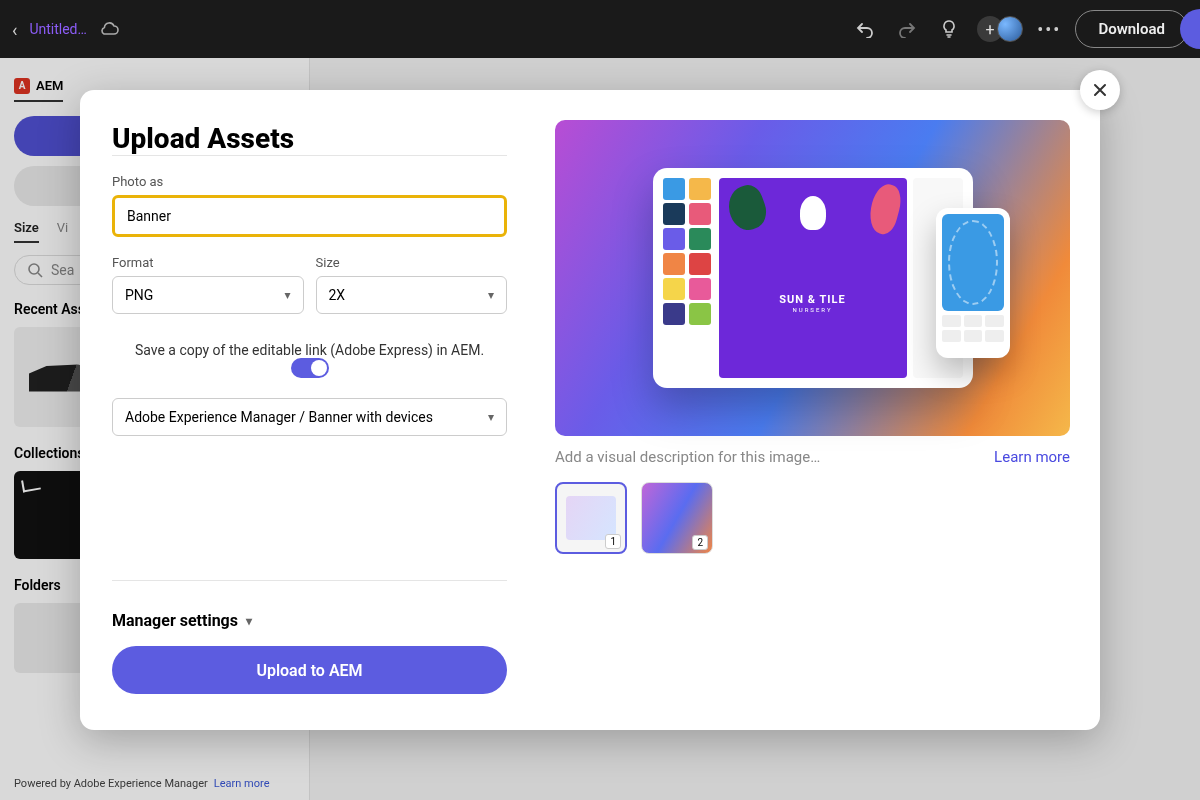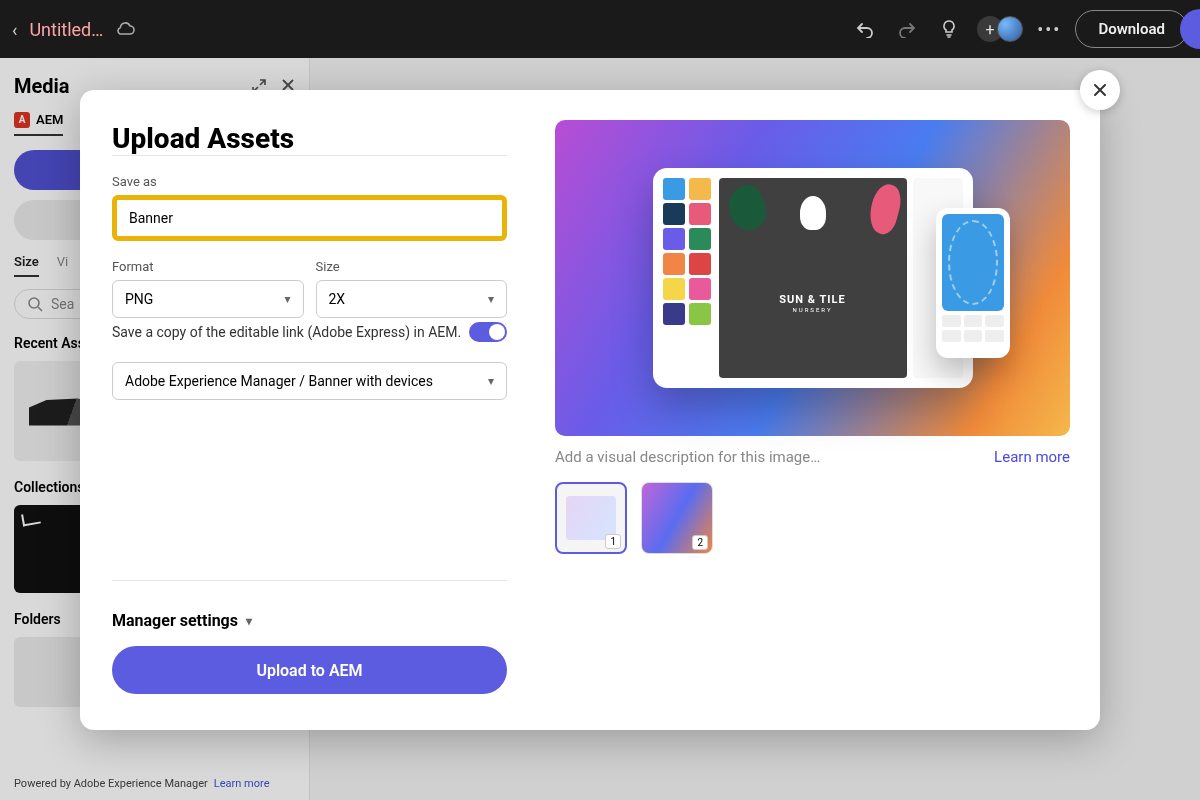--- a/index.html
+++ b/index.html
@@ -3,21 +3,21 @@
 <meta charset="utf-8">
 <style>
 * { box-sizing: border-box; margin: 0; padding: 0; font-family: -apple-system, BlinkMacSystemFont, "Segoe UI", Roboto, sans-serif; }
 body { width: 1200px; height: 800px; overflow: hidden; background: #f5f5f5; position: relative; }
 
 
 .topbar { height: 58px; background: #1a1a1a; display: flex; align-items: center; padding: 0 12px; justify-content: space-between; }
 .topbar-left { display: flex; align-items: center; gap: 12px; }
 .topbar-right { display: flex; align-items: center; gap: 14px; }
 .back-chev { color: #ccc; font-size: 18px; }
-.doc-title { color: #fca5a5; font-size: 18px; }
+.doc-title { color: #8b5cf6; font-size: 14px; }
 .cloud-icon { color: #aaa; }
 .tb-icon { color: #ccc; display: flex; align-items: center; justify-content: center; width: 28px; height: 28px; }
 .avatar-group { display: flex; align-items: center; }
 .avatar-add { width: 26px; height: 26px; border-radius: 50%; background: #3a3a3a; color: #ddd; display: flex; align-items: center; justify-content: center; font-size: 16px; margin-right: -6px; }
 .avatar-img { width: 26px; height: 26px; border-radius: 50%; background: radial-gradient(circle at 30% 30%, #7ab8ff, #2a5a9a); border: 1px solid #555; }
 .kebab { color: #ccc; font-size: 18px; letter-spacing: 2px; }
 .download-btn { border: 1.5px solid #888; color: #eee; background: transparent; border-radius: 20px; padding: 9px 22px; font-size: 15px; font-weight: 600; }
 .blue-blob { width: 40px; height: 40px; border-radius: 50%; background: #5c5ce0; position: absolute; right: -20px; top: 9px; }
 
 
@@ -47,39 +47,39 @@
 
 
 .scrim { position: absolute; inset: 0; top: 58px; background: rgba(0,0,0,0.15); }
 
 
 .modal { position: absolute; top: 90px; left: 80px; width: 1020px; height: 640px; background: #fff; border-radius: 14px; box-shadow: 0 10px 40px rgba(0,0,0,0.25); display: flex; }
 .modal-left { width: 455px; padding: 32px 28px 24px 32px; display: flex; flex-direction: column; }
 .modal-title { font-size: 28px; font-weight: 800; }
 .divider { border: none; border-top: 1px solid #e5e5e5; margin-bottom: 18px; }
 .field-label { font-size: 13px; color: #555; margin-bottom: 6px; }
-.text-input { width: 100%; border: 5px solid #eab308; border-radius: 6px; padding: 10px 12px; font-size: 14px; margin-bottom: 18px; }
-.row-2 { display: flex; gap: 12px; margin-bottom: 4px; }
+.text-input { width: 100%; border: 3px solid #eab308; border-radius: 6px; padding: 10px 12px; font-size: 14px; margin-bottom: 18px; }
+.row-2 { display: flex; gap: 12px; margin-bottom: 28px; }
 .col { flex: 1; display: flex; flex-direction: column; }
 .select { border: 1px solid #ccc; border-radius: 6px; padding: 10px 12px; font-size: 14px; display: flex; justify-content: space-between; align-items: center; background: #fff; }
 .chev { color: #666; font-size: 12px; }
-.toggle-row { display: flex; justify-content: space-between; align-items: center; margin-bottom: 20px; font-size: 14px; color: #333; }
+.toggle-row { display: flex; justify-content: space-between; align-items: center; margin-bottom: 20px; font-size: 14px; color: #333; flex-direction: column; }
 .toggle { width: 38px; height: 20px; border-radius: 10px; background: #5c5ce0; position: relative; }
 .toggle::after { content: ""; position: absolute; right: 2px; top: 2px; width: 16px; height: 16px; border-radius: 50%; background: #fff; }
 .spacer { flex: 1; }
 .adv-row { display: flex; align-items: center; gap: 8px; font-size: 16px; font-weight: 700; margin: 12px 0 16px; }
 .upload-btn { width: 100%; height: 48px; border-radius: 24px; background: #5c5ce0; color: #fff; font-size: 16px; font-weight: 600; border: none; margin-bottom: 12px; }
 .cancel-link { text-align: center; color: #3a57d6; font-size: 14px; }
 .modal-right { flex: 1; padding: 30px 30px 24px 20px; }
 .close-bubble { position: absolute; top: -20px; right: -20px; width: 40px; height: 40px; border-radius: 50%; background: #fff; box-shadow: 0 2px 10px rgba(0,0,0,0.2); display: flex; align-items: center; justify-content: center; font-size: 18px; }
 .preview { width: 100%; height: 316px; border-radius: 10px; background: linear-gradient(120deg, #b84dd4 0%, #6a5ce8 30%, #4a7cf0 55%, #f08a3a 85%, #f5b84a 100%); display: flex; align-items: center; justify-content: center; position: relative; margin-bottom: 12px; }
 .tablet { width: 320px; height: 220px; background: #fff; border-radius: 14px; box-shadow: 0 20px 40px rgba(0,0,0,0.25); padding: 10px; display: flex; gap: 6px; position: relative; z-index: 1; }
 .tablet-side { width: 50px; display: grid; grid-template-columns: 1fr 1fr; gap: 3px; align-content: start; }
 .tt { width: 22px; height: 22px; border-radius: 3px; }
-.tablet-main { flex: 1; background: #404040; border-radius: 4px; position: relative; display: flex; flex-direction: column; align-items: center; justify-content: center; }
+.tablet-main { flex: 1; background: #6d28d9; border-radius: 4px; position: relative; display: flex; flex-direction: column; align-items: center; justify-content: center; }
 .leaf1 { position: absolute; top: 8px; left: 10px; width: 36px; height: 44px; background: #1a5a3a; border-radius: 60% 40% 50% 50%; transform: rotate(-20deg); }
 .leaf2 { position: absolute; top: 6px; right: 8px; width: 28px; height: 50px; background: #e85a7a; border-radius: 50% 50% 40% 60%; transform: rotate(15deg); }
 .flower { position: absolute; top: 18px; left: 50%; transform: translateX(-50%); width: 26px; height: 34px; background: #fff; border-radius: 50% 50% 40% 40%; }
 .poster-text { color: #fff; font-size: 11px; font-weight: 700; letter-spacing: 1px; margin-top: 50px; }
 .poster-sub { color: #fff; font-size: 6px; letter-spacing: 2px; }
 .tablet-right { width: 50px; background: #f8f8f8; border-radius: 4px; }
 .phone { position: absolute; right: 60px; top: 88px; width: 74px; height: 150px; background: #fff; border-radius: 12px; box-shadow: 0 15px 30px rgba(0,0,0,0.25); z-index: 2; padding: 6px; }
 .phone-screen { width: 100%; height: 70%; background: #3a9ae4; border-radius: 6px; position: relative; overflow: hidden; }
 .phone-screen::before { content: ""; position: absolute; inset: 6px; border: 2px dashed rgba(255,255,255,0.5); border-radius: 50%; }
 .phone-bottom { display: grid; grid-template-columns: repeat(3, 1fr); gap: 3px; margin-top: 4px; }
@@ -130,35 +130,20 @@
       <div class="avatar-add">+</div>
       <div class="avatar-img"></div>
     </div>
     <span class="kebab">•••</span>
     <button class="download-btn">Download</button>
   </div>
   <div class="blue-blob"></div>
 </div>
 
 <div class="sidebar">
-  <div class="sb-head">
-    <span class="sb-title">Media</span>
-    <div class="sb-icons">
-      <span>
-          <svg width="16" height="16" viewBox="0 0 16 16">
-            <path d="M2 9v5h5M14 7V2H9M2 14 7 9M14 2 9 7" stroke="#555" stroke-width="1.6" fill="none"></path>
-          </svg>
-        </span>
-      <span>
-          <svg width="14" height="14" viewBox="0 0 14 14">
-            <path d="M2 2l10 10M12 2 2 12" stroke="#555" stroke-width="1.8"></path>
-          </svg>
-        </span>
-    </div>
-  </div>
   <div class="aem-tab">
     <span class="aem-logo">A</span>
     <span>AEM</span>
   </div>
   <div class="pill-primary"></div>
   <div class="pill-add">+</div>
   <div class="sub-tabs">
     <span class="sub-tab active">Size</span>
     <span class="sub-tab">Vi</span>
   </div>
@@ -193,21 +178,21 @@
 <div class="modal">
   <div class="close-bubble">
     <svg width="16" height="16" viewBox="0 0 16 16">
         <path d="M3 3l10 10M13 3 3 13" stroke="#333" stroke-width="2" stroke-linecap="round"></path>
       </svg>
   </div>
 
   <div class="modal-left">
     <div class="modal-title">Upload Assets</div>
     <hr class="divider">
-    <div class="field-label">Save as</div>
+    <div class="field-label">Photo as</div>
     <input class="text-input" value="Banner" style="">
     <div class="row-2">
       <div class="col">
         <div class="field-label">Format</div>
         <div class="select">
           <span>PNG</span>
           <span class="chev">▾</span>
         </div>
       </div>
       <div class="col">

